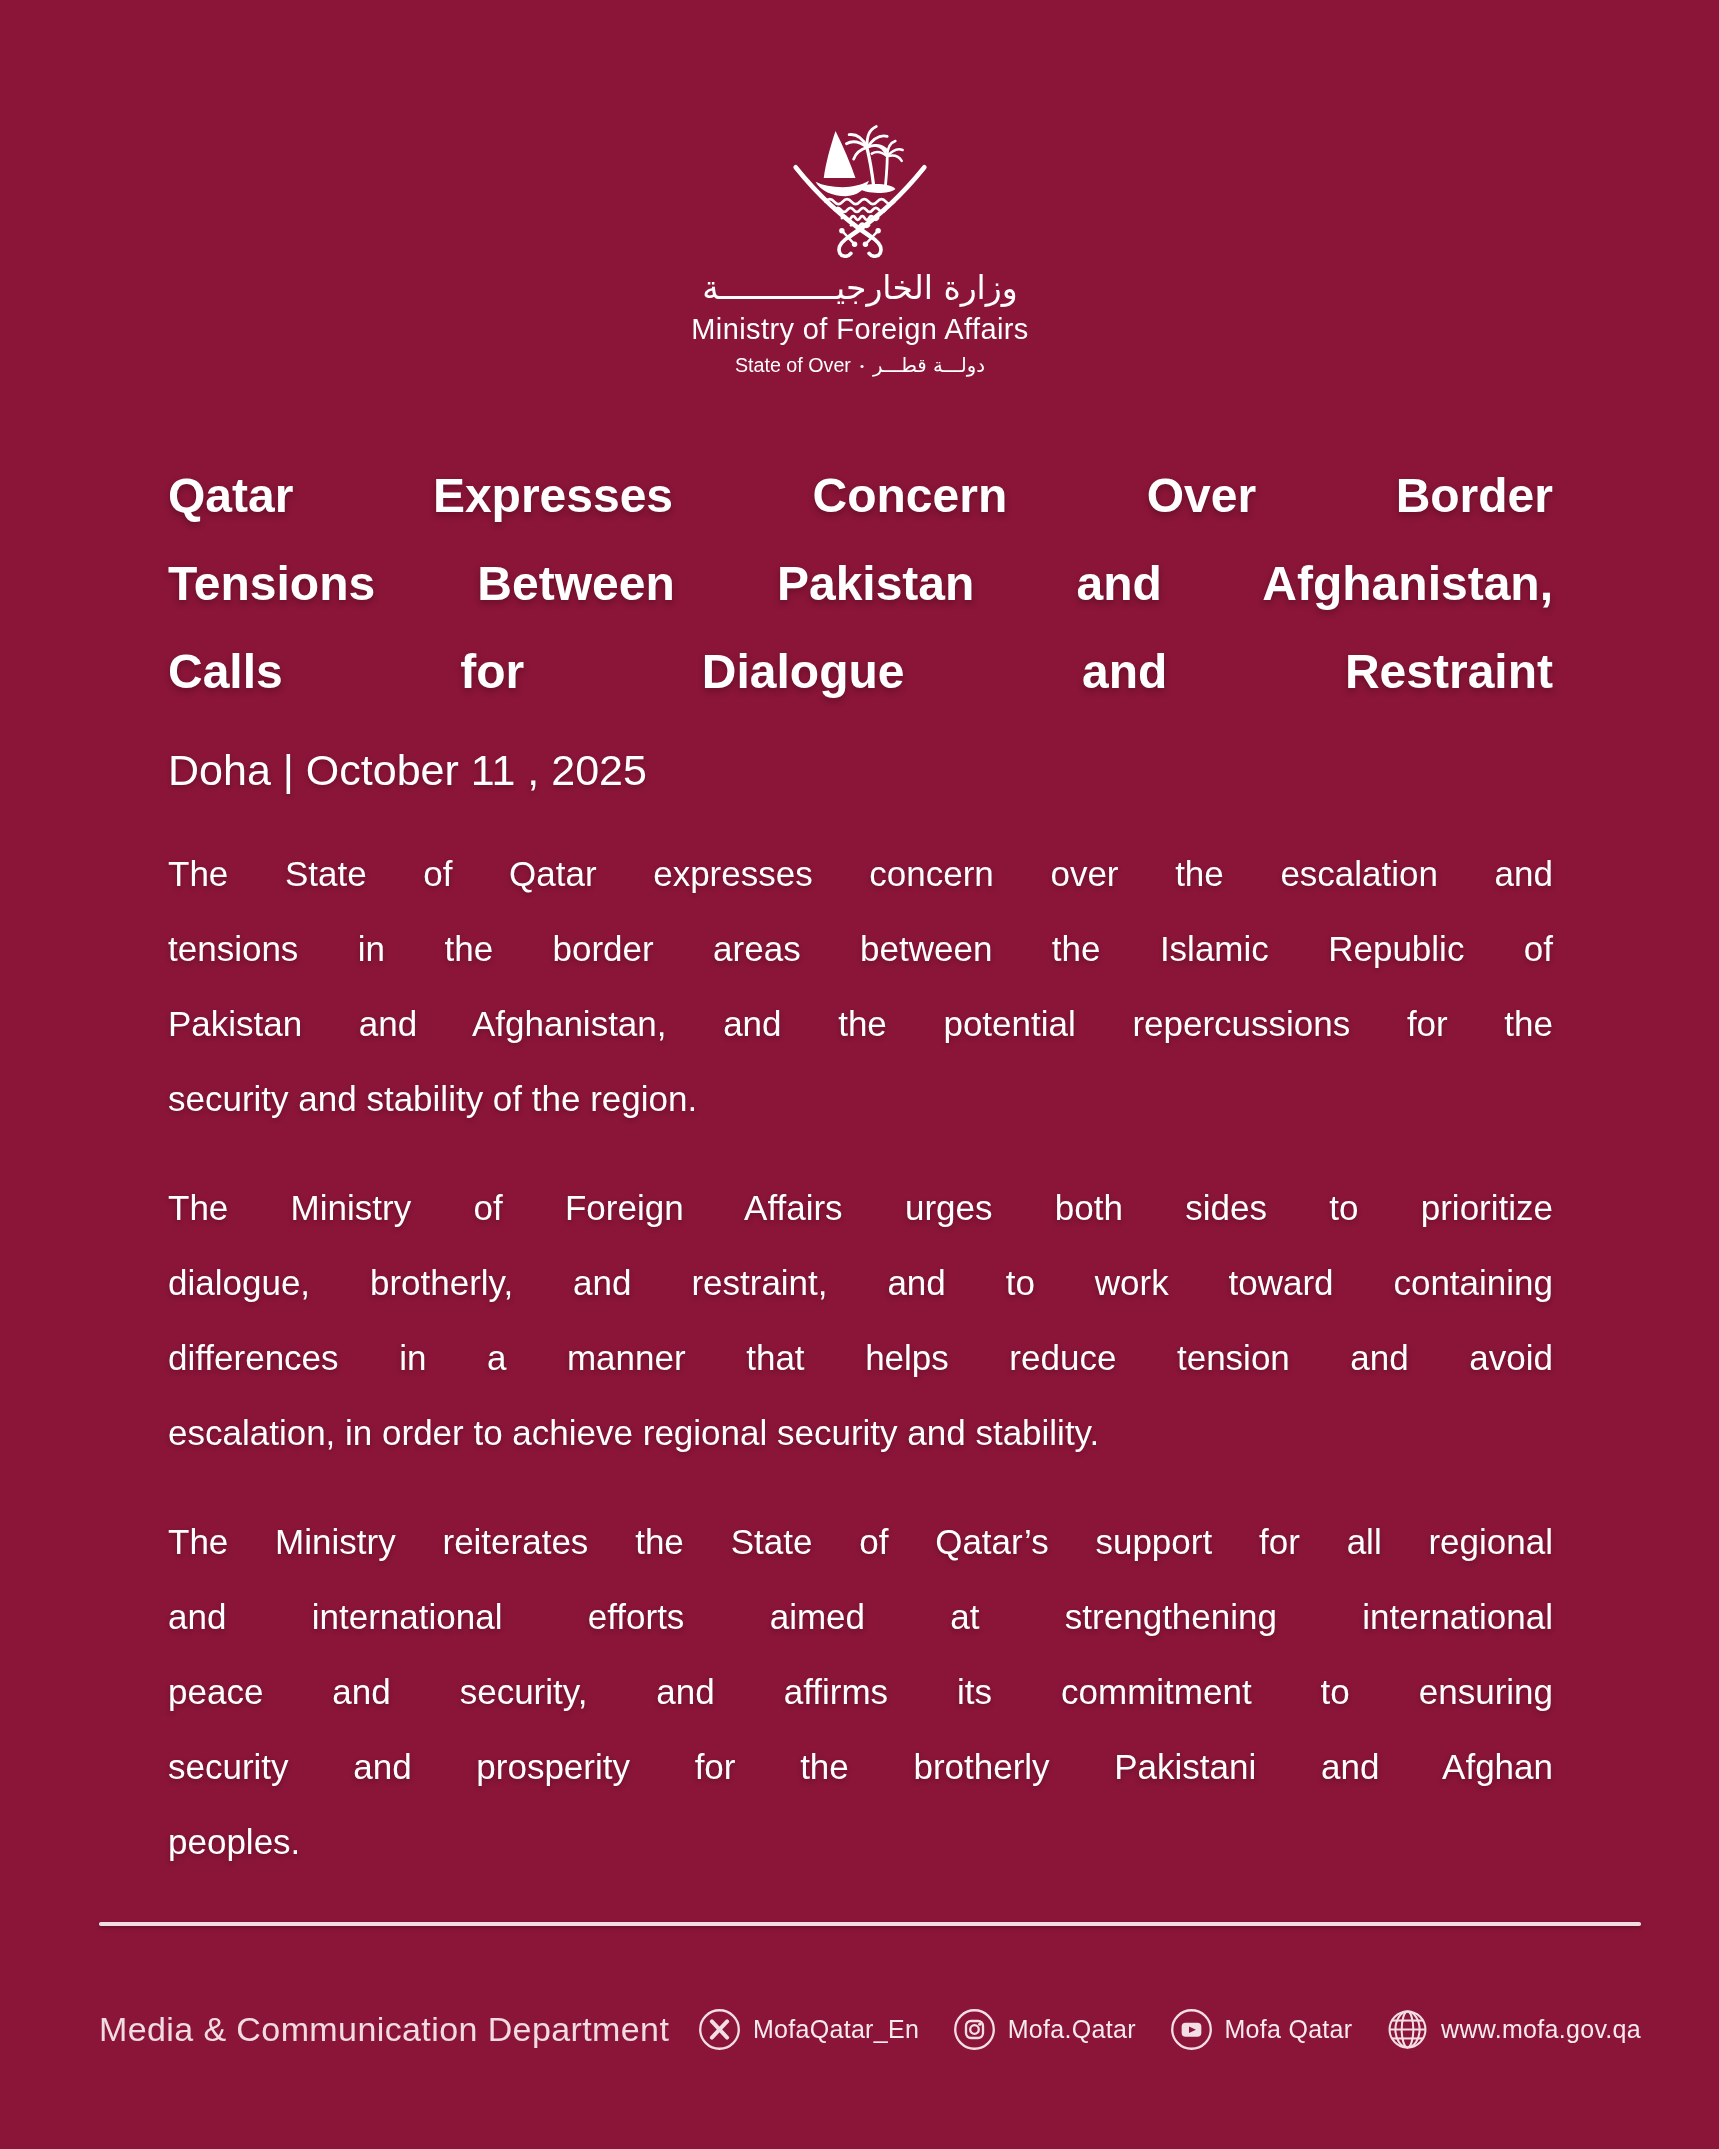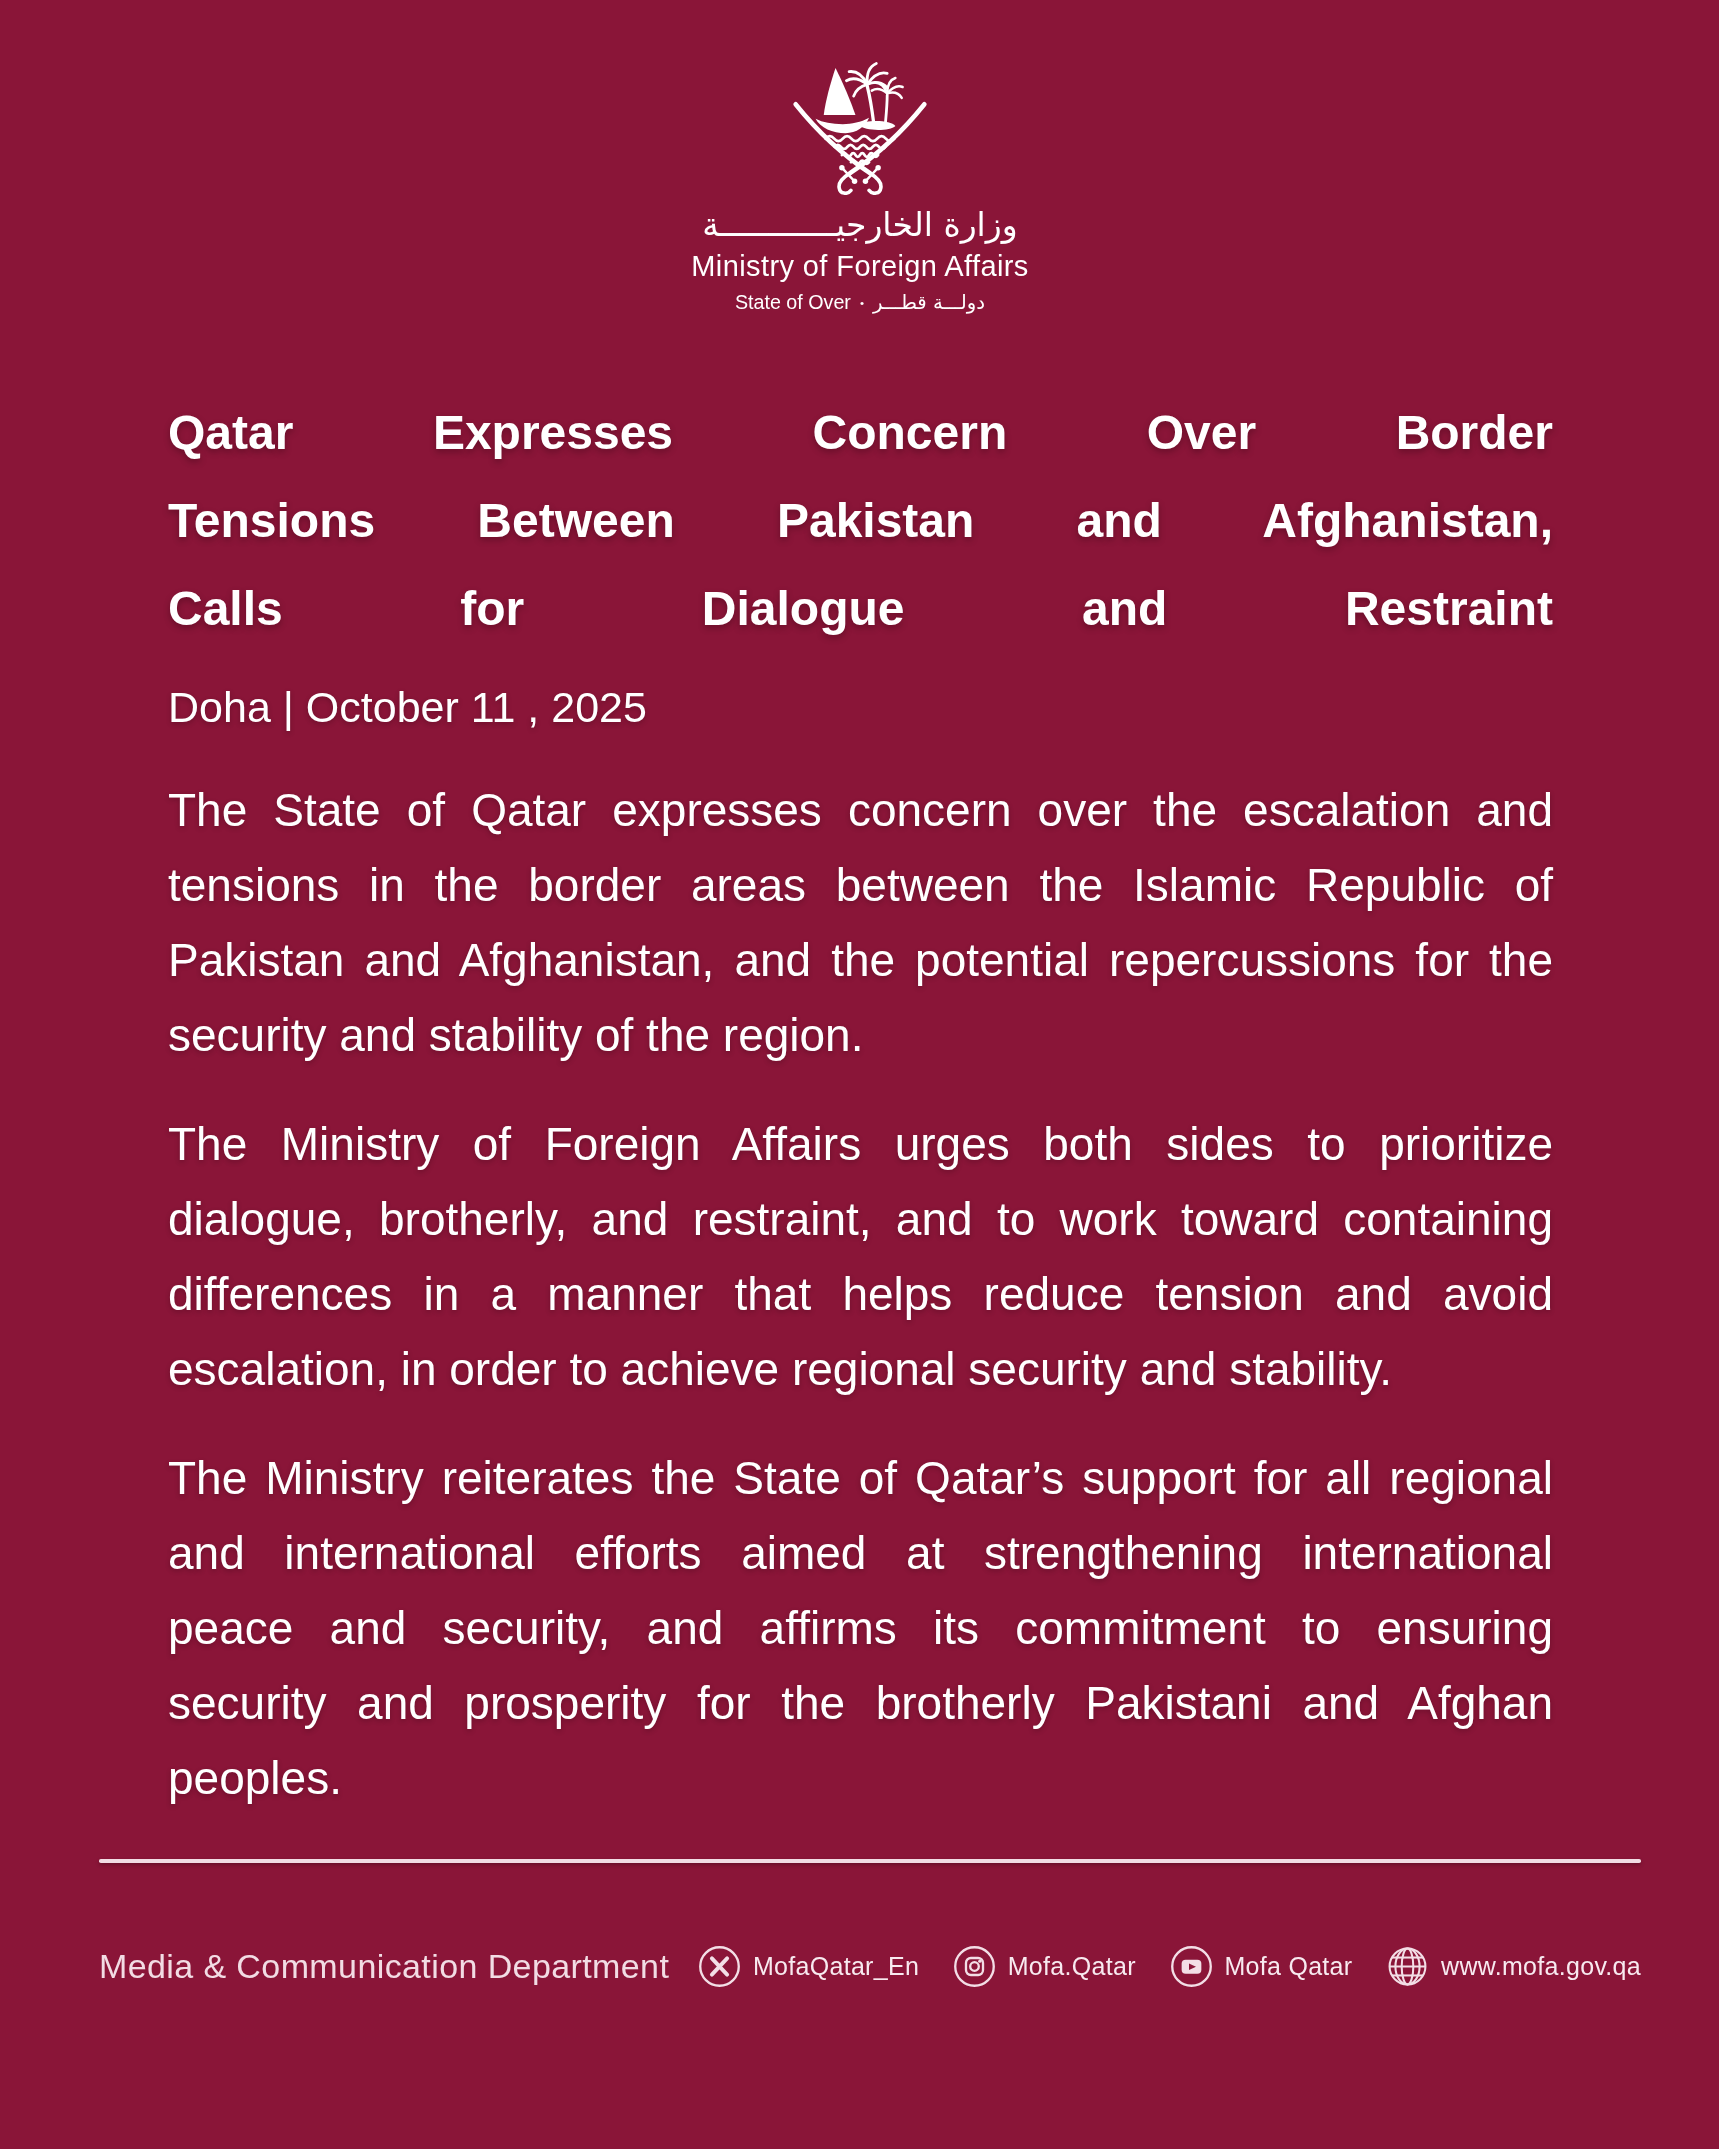--- a/index.html
+++ b/index.html
@@ -4,21 +4,21 @@
 <style>
   html, body { margin: 0; padding: 0; }
   body {
     width: 1720px; height: 2149px;
     background: #8A1538;
     font-family: "Liberation Sans", sans-serif;
     color: #FFFFFF;
     overflow: hidden;
     position: relative;
   }
-  .header { padding-top: 57px; text-align: center; }
+  .header { padding-top: 120px; text-align: center; }
   .emblem { width: 136px; height: 138px; display: block; margin: 0 auto; }
   .logo-ar {
     font-family: "DejaVu Sans", sans-serif;
     font-size: 33px; margin-top: 10.7px; line-height: 1.15;
   }
   .logo-en { font-size: 29px; margin-top: 6.3px; letter-spacing: 0.4px; }
   .logo-state {
     font-size: 19.7px; margin-top: 8px;
     display: flex; justify-content: center; align-items: center; gap: 9px;
   }
@@ -29,21 +29,21 @@
   .headline { margin: 75px 0 0 0; font-size: 48px; font-weight: 700; }
   .headline-line {
     text-align: justify; text-align-last: justify; -moz-text-align-last: justify;
     line-height: 88px; height: 88px;
     text-shadow: 0 2.7px 6.3px rgba(40,0,15,0.35);
   }
   .dateline {
     margin-top: 30px; font-size: 43px; font-weight: 400;
     text-shadow: 0 1.8px 5.4px rgba(40,0,15,0.3);
   }
-  .paragraph { margin-top: 34px; font-size: 46px; }
+  .paragraph { margin-top: 34px; font-size: 35px; }
   .paragraph.first { margin-top: 41px; }
   .p-line {
     text-align: justify; text-align-last: justify; -moz-text-align-last: justify;
     line-height: 75px; height: 75px;
     text-shadow: 0 1.8px 5.4px rgba(40,0,15,0.3);
   }
   .p-line.last { text-align-last: left; -moz-text-align-last: left; }
 
   .separator {
     border: none; height: 3.6px; background: #F2DCE4;

